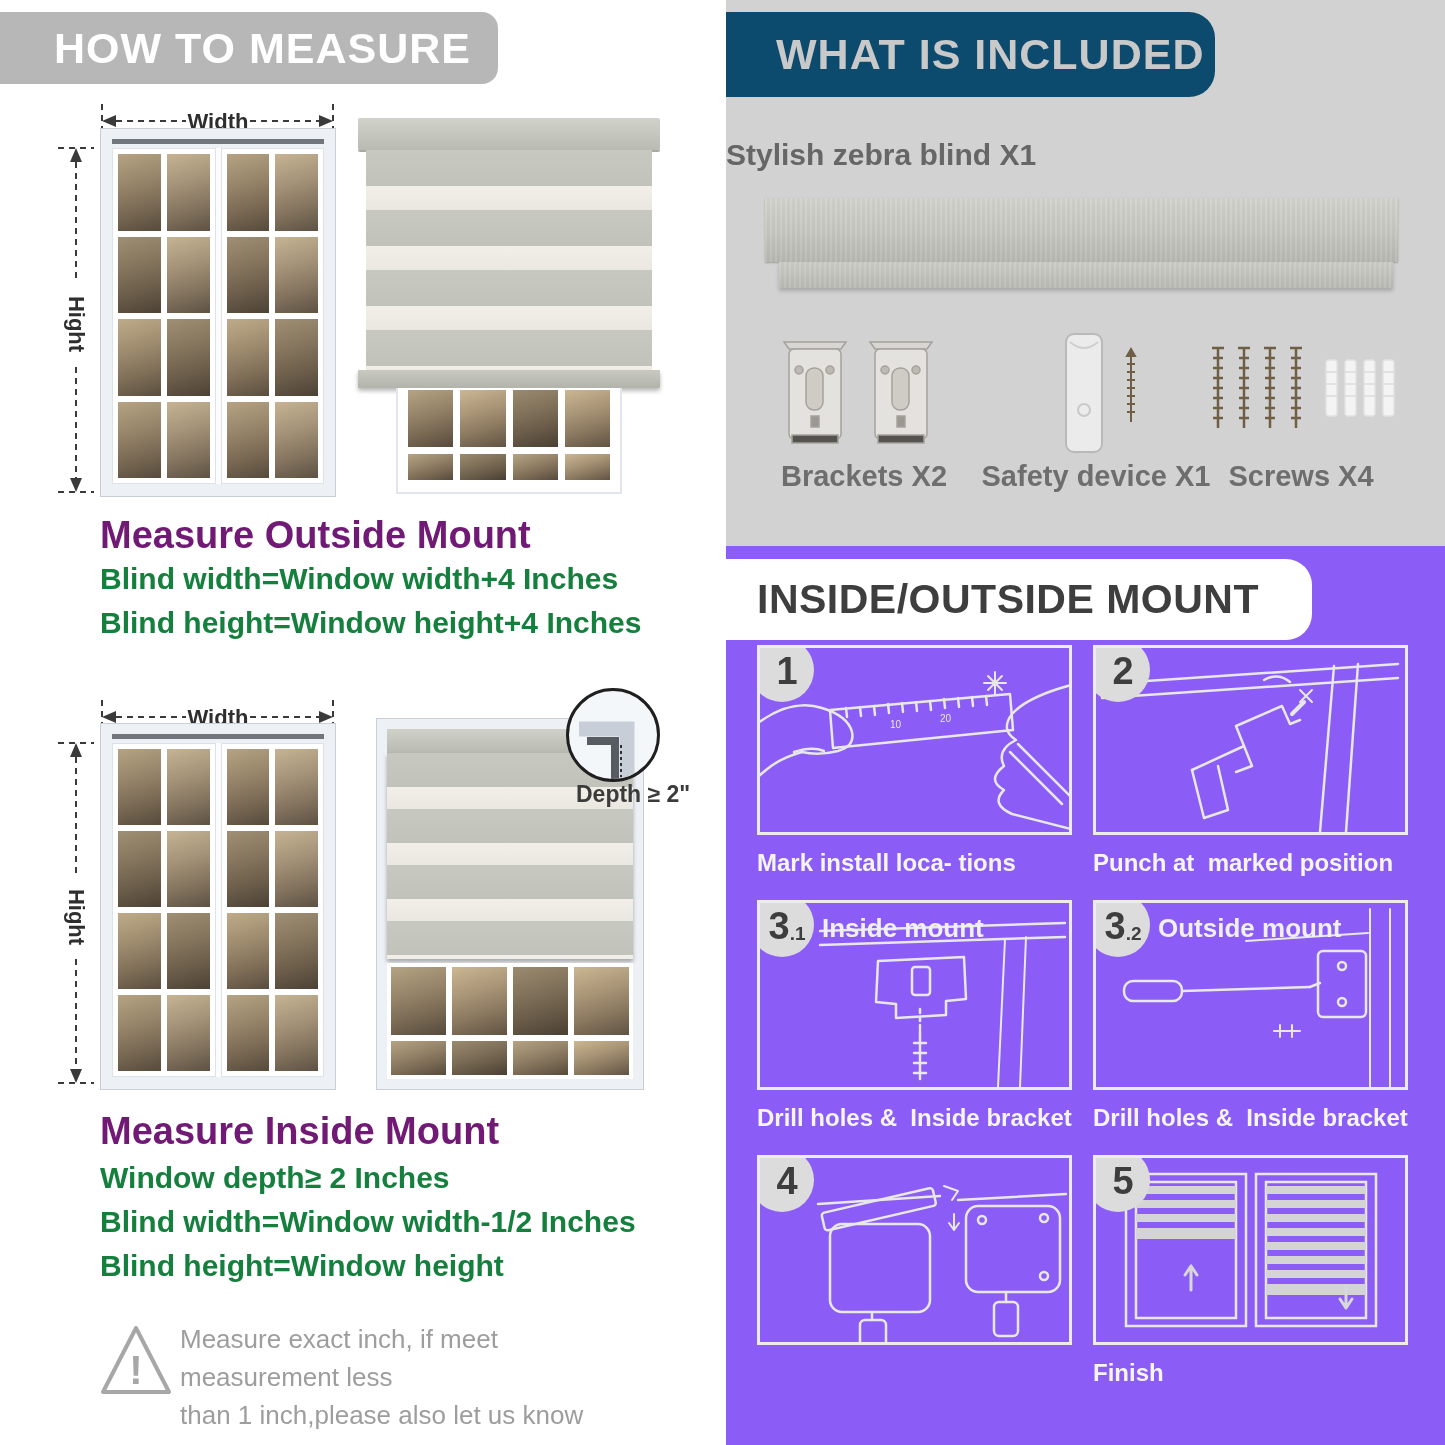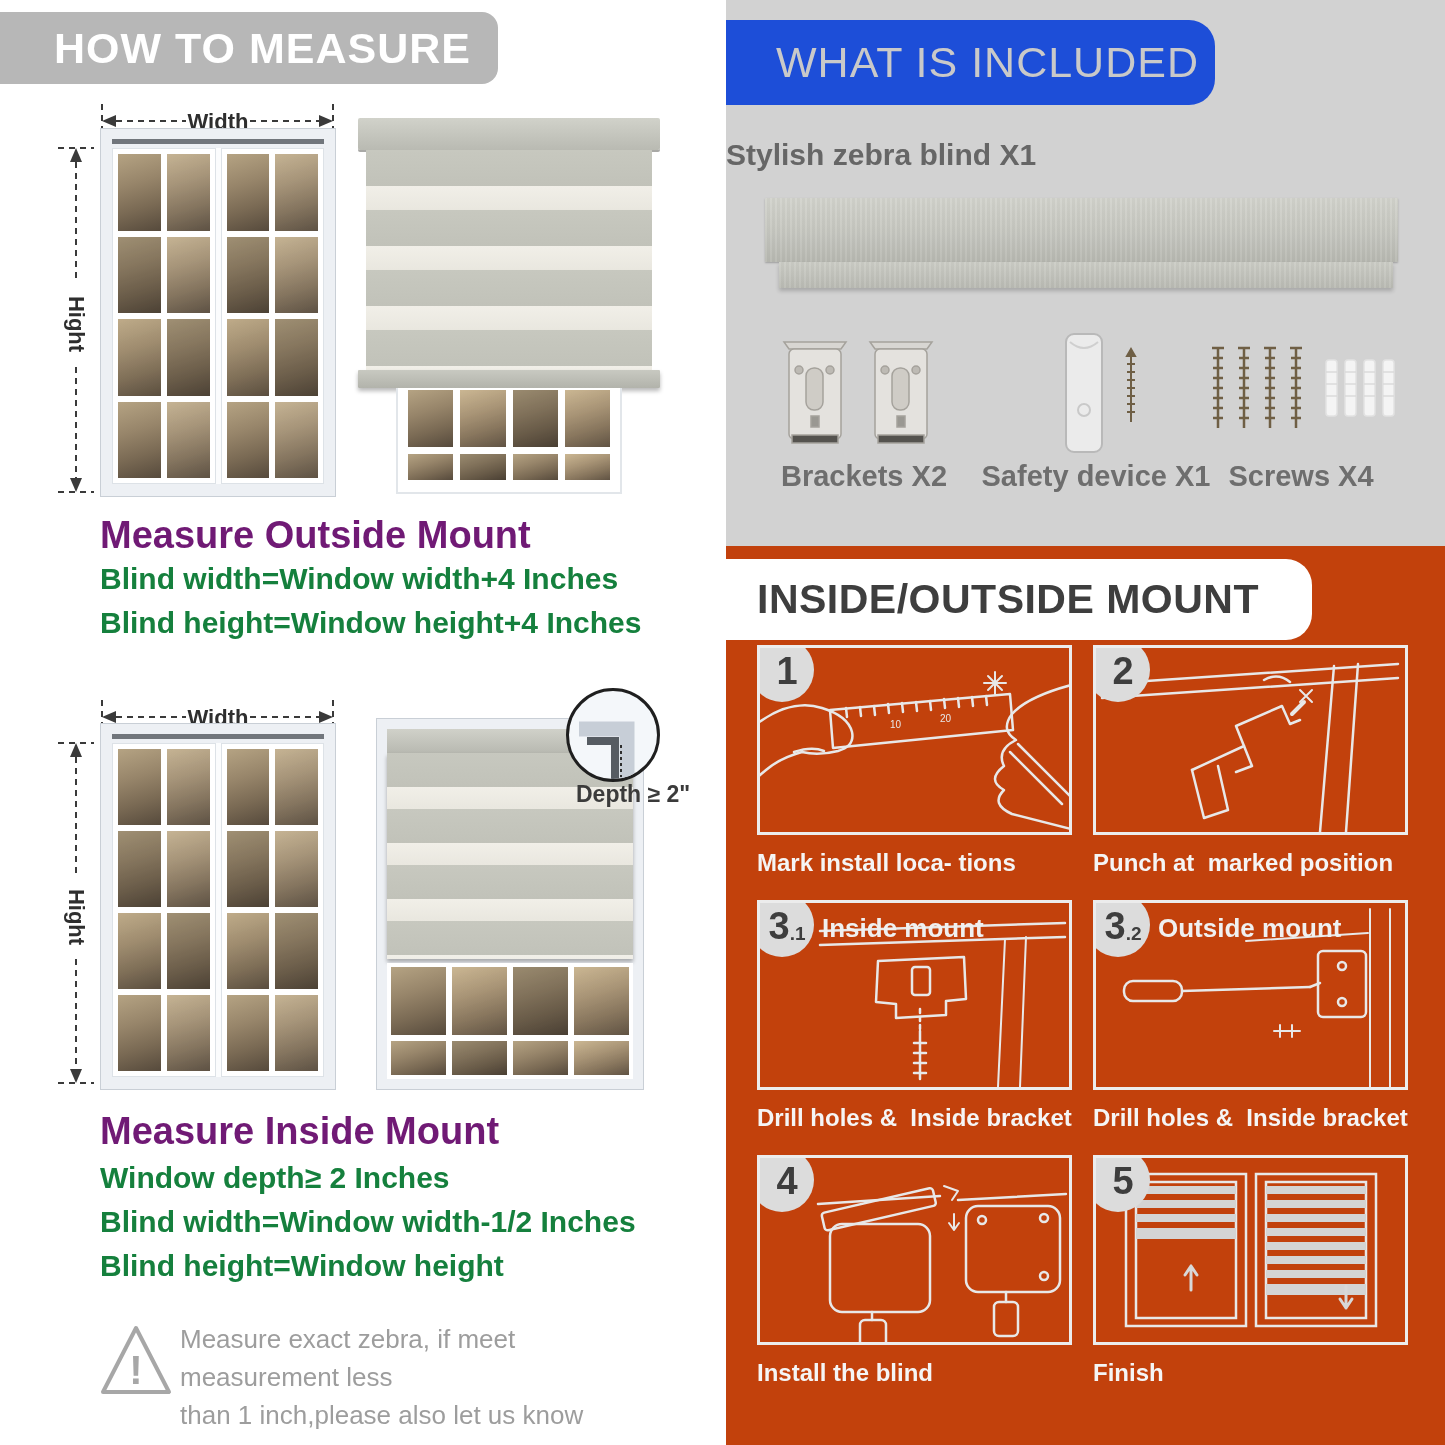--- a/index.html
+++ b/index.html
@@ -63,39 +63,39 @@
   .magnifier{left:566px;top:688px;width:94px;height:94px;border:3px solid #1f1f1f;
        border-radius:50%;background:#f4f7fa;overflow:hidden;z-index:6;box-sizing:border-box;}
   .depth-label{left:576px;top:781px;font-size:23px;font-weight:700;color:#3b3b3b;z-index:6;}
 
   .warn-text{left:180px;top:1320px;width:450px;font-size:26px;line-height:38px;
        color:#9d9d9d;font-weight:400;}
   .warn-text span{display:block;}
 
   
   .included{left:726px;top:0;width:719px;height:546px;background:#d2d2d2;}
-  .inc-header{position:absolute;left:0;top:20px;width:489px;height:85px;background:#1d4ed8;
+  .inc-header{position:absolute;left:0;top:12px;width:489px;height:85px;background:#0c4a6e;
        border-radius:0 26px 26px 0;display:flex;align-items:center;padding-left:50px;
-       box-sizing:border-box;font-size:43px;font-weight:400;color:#c9c9c9;letter-spacing:1px;}
+       box-sizing:border-box;font-size:43px;font-weight:700;color:#c9c9c9;letter-spacing:1px;}
   .inc-product{position:absolute;left:0;top:138px;width:100%;text-align:left;
        font-size:30px;font-weight:700;color:#666666;}
   .bar-main{position:absolute;left:39px;top:198px;width:633px;height:64px;border-radius:1px;
        background:
          repeating-linear-gradient(90deg,rgba(255,255,255,.07) 0 2px,rgba(0,0,0,.025) 2px 5px),
          linear-gradient(180deg,#d2d3cc 0%,#c5c6bf 55%,#b7b8b1 100%);
        box-shadow:0 1px 2px rgba(0,0,0,.25);}
   .bar-sub{position:absolute;left:53px;top:262px;width:614px;height:26px;
        background:
          repeating-linear-gradient(90deg,rgba(255,255,255,.07) 0 2px,rgba(0,0,0,.02) 2px 5px),
          linear-gradient(180deg,#cbccc5,#b9bab3);
        box-shadow:0 3px 4px rgba(0,0,0,.2);}
   .inc-label{position:absolute;top:460px;font-size:29px;font-weight:700;color:#6e6e6e;text-align:center;}
 
   
-  .mount{left:726px;top:546px;width:719px;height:899px;background:#c2410c;}
+  .mount{left:726px;top:546px;width:719px;height:899px;background:#8b5cf6;}
   .mnt-header{position:absolute;left:0;top:13px;width:586px;height:81px;background:#ffffff;
        border-radius:0 26px 26px 0;display:flex;align-items:center;padding-left:31px;
        box-sizing:border-box;font-size:41px;font-weight:700;color:#3e3e3e;letter-spacing:.5px;}
   .steps{position:absolute;left:31px;top:99px;width:651px;display:grid;
        grid-template-columns:315px 315px;column-gap:21px;}
   .cell{height:255px;position:relative;}
   .panel{position:relative;width:315px;height:190px;border:3px solid #ececec;
        box-sizing:border-box;overflow:hidden;}
   .badge{position:absolute;top:-10px;left:-10px;width:64px;height:64px;background:#dcdcdc;
        border-radius:50%;display:flex;align-items:flex-start;justify-content:center;
@@ -264,21 +264,21 @@
 <div class="abs h-title" style="left:100px;top:1110px;">Measure Inside Mount</div>
 <div class="abs h-line" style="left:100px;top:1161px;">Window depth≥ 2 Inches</div>
 <div class="abs h-line" style="left:100px;top:1205px;">Blind width=Window width-1/2 Inches</div>
 <div class="abs h-line" style="left:100px;top:1249px;">Blind height=Window height</div>
 
 <svg class="abs" style="left:98px;top:1322px;" width="76" height="78">
   <path d="M38,6 L71,70 L5,70 Z" fill="none" stroke="#a7a7a7" stroke-width="4" stroke-linejoin="round"></path>
   <text x="38" y="62" text-anchor="middle" font-size="40" font-weight="bold" fill="#a7a7a7">!</text>
 </svg>
 <div class="abs warn-text">
-  <span>Measure exact zebra, if meet measurement less</span>
+  <span>Measure exact inch, if meet measurement less</span>
   <span>than 1 inch,please also let us know exact</span>
 
 </div>
 
 <div class="abs included">
   <div class="inc-header">
     <span>WHAT IS INCLUDED</span>
   </div>
   <div class="inc-product">Stylish zebra blind X1</div>
   <div class="bar-main"></div>
@@ -465,21 +465,20 @@
             <path d="M246,134 L246,144"></path>
               <rect x="234" y="144" width="24" height="34" rx="5"></rect>
             <path d="M194,56 v16 M194,72 l-5,-7 M194,72 l5,-7" stroke-width="2"></path>
           </g>
         </svg>
         <div class="badge">
           <span class="n">4</span>
             <span class="s"></span>
         </div>
       </div>
-      <div class="caption">Install the blind</div>
     </div>
 
     <div class="cell">
       <div class="panel">
         <svg class="art" viewBox="0 0 309 184">
           <g stroke="#e8e8e8" stroke-width="2.5" fill="none">
             <rect x="30" y="16" width="120" height="152"></rect>
             <rect x="40" y="24" width="100" height="136"></rect>
             <rect x="160" y="16" width="120" height="152"></rect>
             <rect x="170" y="24" width="100" height="136"></rect>

